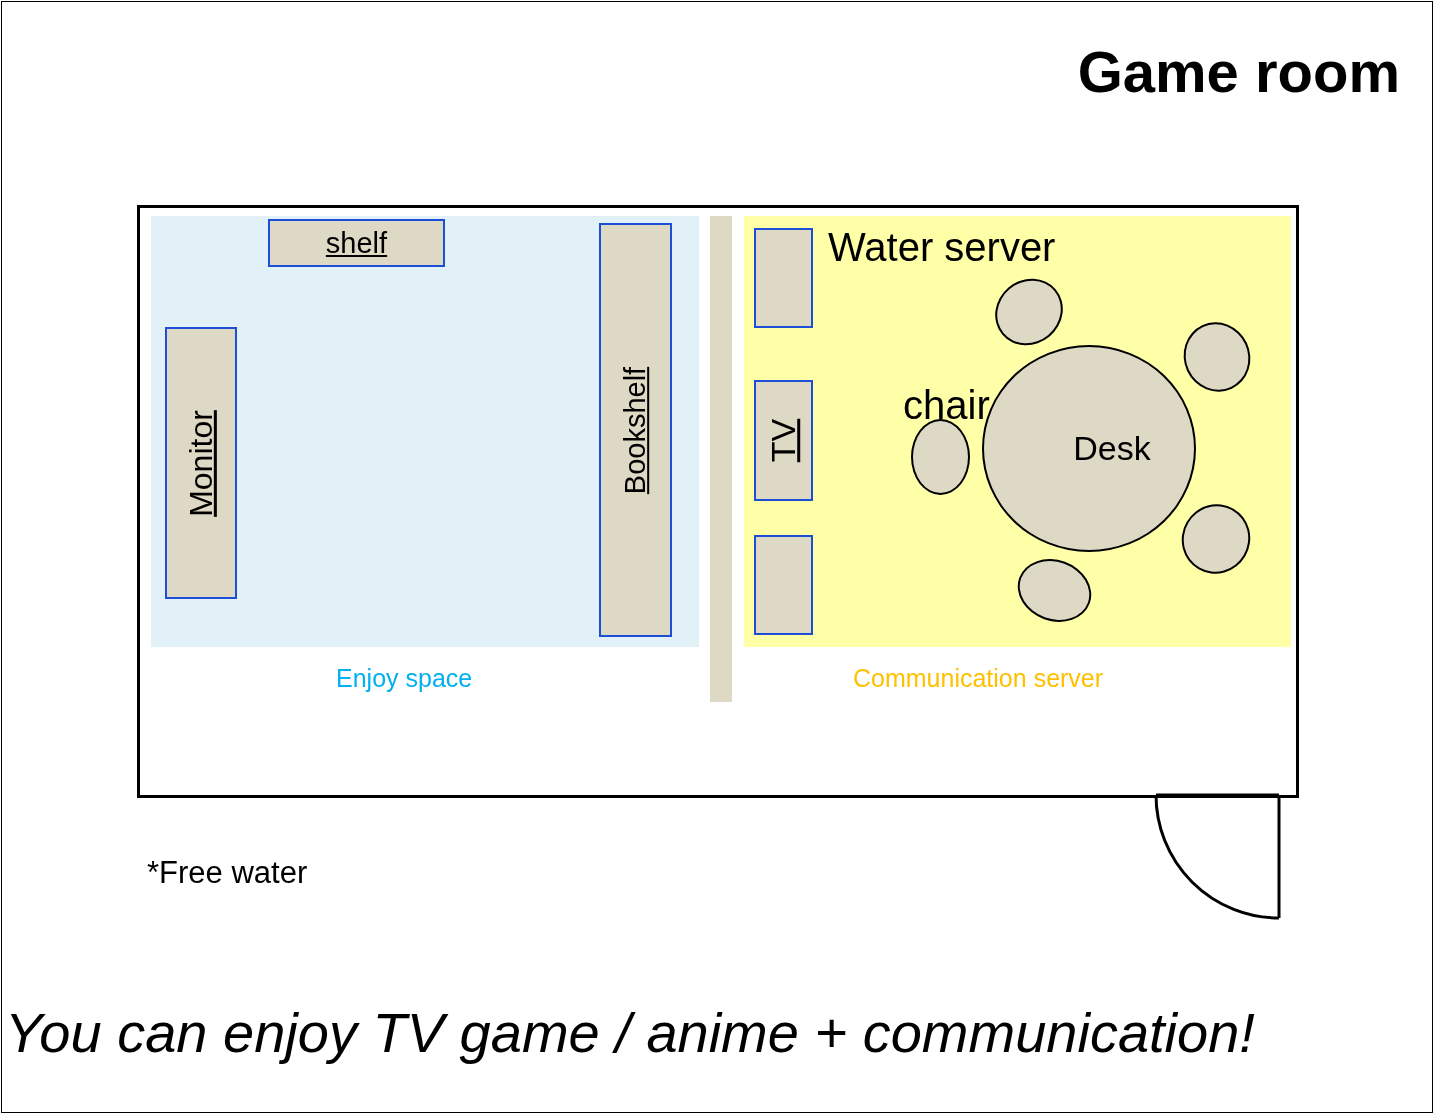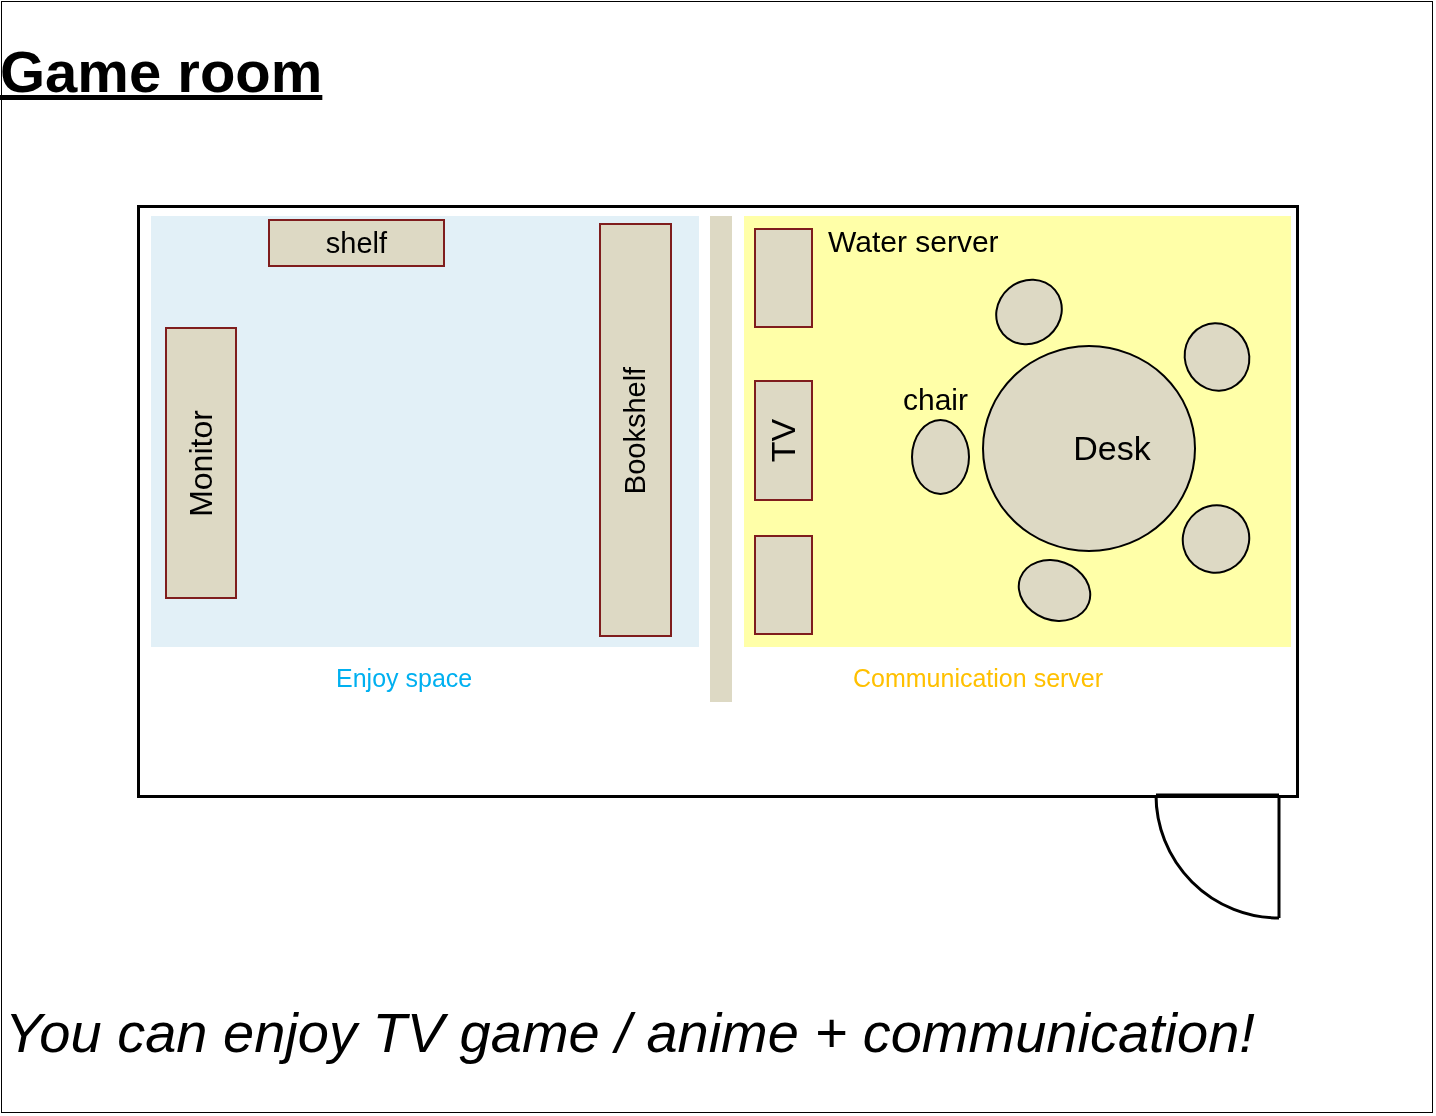--- a/index.html
+++ b/index.html
@@ -1,26 +1,26 @@
 <!DOCTYPE html>
 <html><head>
 <meta charset="utf-8">
 <style>
   html, body { margin:0; padding:0; background:#fff; }
   body { width:1436px; height:1116px; position:relative; overflow:hidden; font-family:"Liberation Sans", sans-serif; }
   .frame { position:absolute; left:1px; top:1px; width:1432px; height:1112px; border:1px solid #000; box-sizing:border-box; }
   .abs { position:absolute; }
-  .title { left:0; top:38px; width:1400px; text-align:left; font-size:58px; font-weight:bold; color:#000;text-decoration:underline; }
+  .title { left:0; top:38px; width:1400px; text-align:right; font-size:58px; font-weight:bold; color:#000; }
   .room { left:137px; top:205px; width:1162px; height:593px; border:3px solid #000; box-sizing:border-box; background:#fff; }
   .zone-enjoy { left:151px; top:216px; width:548px; height:431px; background:#e2f0f7; }
   .zone-comm { left:744px; top:216px; width:547px; height:431px; background:#ffffa8; }
   .divider { left:710px; top:216px; width:22px; height:486px; background:#ddd9c4; }
-  .furn { background:#ddd9c4; border:2px solid #7f1d1d; box-sizing:border-box; display:flex; align-items:center; justify-content:center; color:#000; font-size:29px; }
+  .furn { background:#ddd9c4; border:2px solid #1d4ed8; box-sizing:border-box; display:flex; align-items:center; justify-content:center; color:#000; font-size:29px;text-decoration:underline; }
   .vtext { transform:rotate(-90deg); white-space:nowrap; }
-  .lbl { font-size:30px; color:#000; white-space:nowrap; }
+  .lbl { font-size:40px; color:#000; white-space:nowrap; }
   .zone-label { font-size:25px; white-space:nowrap; }
   .ellipse { background:#ddd9c4; border:2px solid #000; box-sizing:border-box; border-radius:50%; }
   .note { font-size:31px; color:#000; line-height:45px; }
   .slogan { left:0; top:1000px; width:1260px; text-align:center; font-size:56px; font-style:italic; color:#000; }
 </style>
 </head>
 <body>
 
 <div class="frame"></div>
 
@@ -66,15 +66,16 @@
 
 <div class="abs zone-label" style="left:853px;top:664px;color:#ffc000;">Communication server</div>
 
 <svg class="abs" style="left:1150px;top:792px;" width="140" height="132">
   <line x1="6" y1="3" x2="129" y2="3" stroke="#000" stroke-width="3"></line>
   <line x1="129" y1="3" x2="129" y2="126" stroke="#000" stroke-width="3"></line>
   <path d="M6 3 A123 123 0 0 0 129 126" fill="none" stroke="#000" stroke-width="3"></path>
 </svg>
 
 <div class="abs note" style="left:147px;top:850px;">
+  <div>*Free water</div>
 </div>
 
 <div class="abs slogan">You can enjoy TV game / anime + communication!</div>
 
 </body></html>

